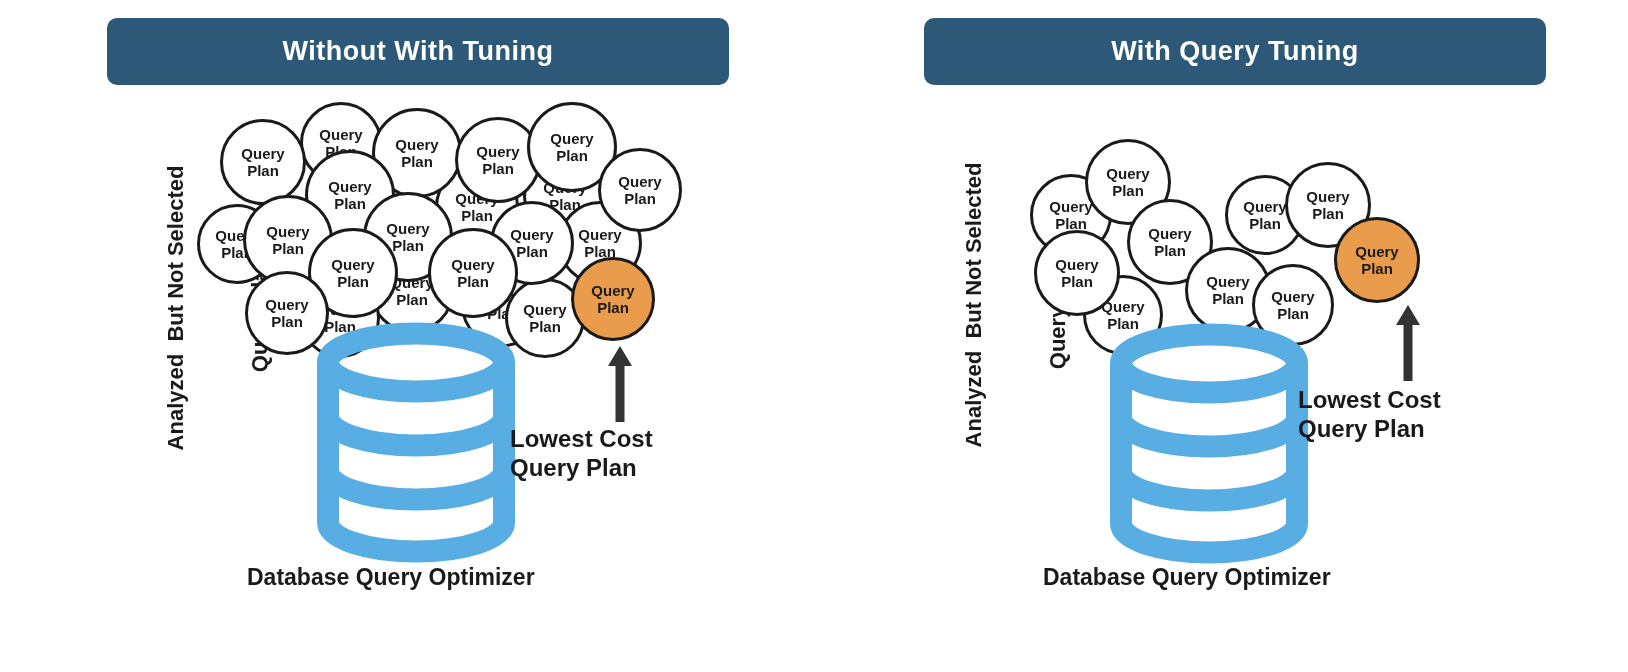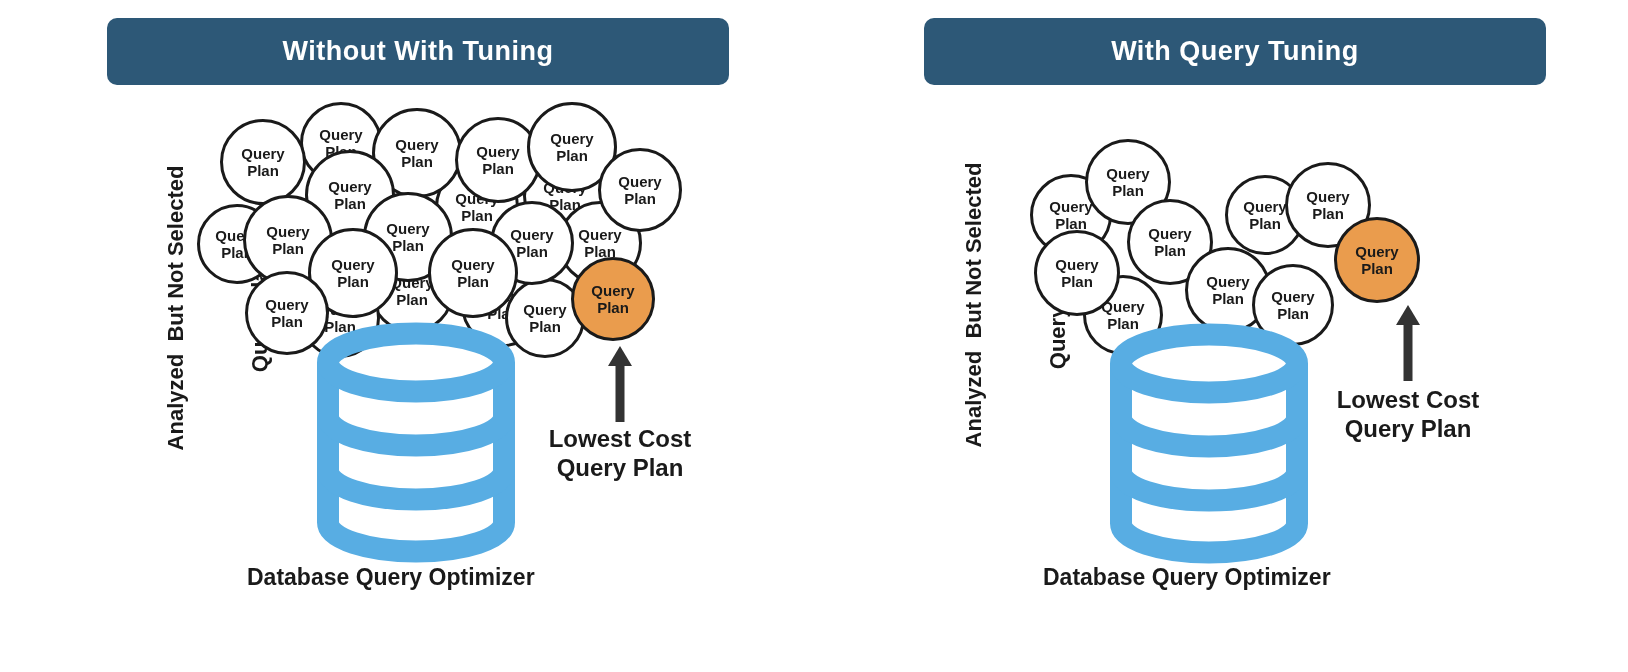--- a/index.html
+++ b/index.html
@@ -10,21 +10,21 @@
           font-size:27px;font-weight:bold;letter-spacing:.5px;}
   .side-label{position:absolute;width:330px;height:60px;transform:rotate(-90deg);
           text-align:center;font-weight:bold;font-size:22px;line-height:28px;white-space:pre;}
   .circle{position:absolute;background:#ffffff;border:3px solid #1a1a1a;border-radius:50%;
           display:flex;flex-direction:column;align-items:center;justify-content:center;
           font-weight:bold;font-size:15px;line-height:17px;color:#1a1a1a;box-sizing:border-box;
           text-align:center;}
   .circle.highlight{background:#ea9c4d;}
   .dbicon{position:absolute;}
   .arrow{position:absolute;}
-  .annotation{position:absolute;width:220px;text-align:center;font-weight:bold;
+  .annotation{position:absolute;width:220px;font-weight:bold;
           font-size:24px;line-height:29px;}
   .caption{position:absolute;width:340px;text-align:left;font-weight:bold;font-size:23px;}
 </style>
 </head>
 <body>
 
 <div class="canvas">
 
   <div>
     <div class="header" style="left:107px;top:18px;">

